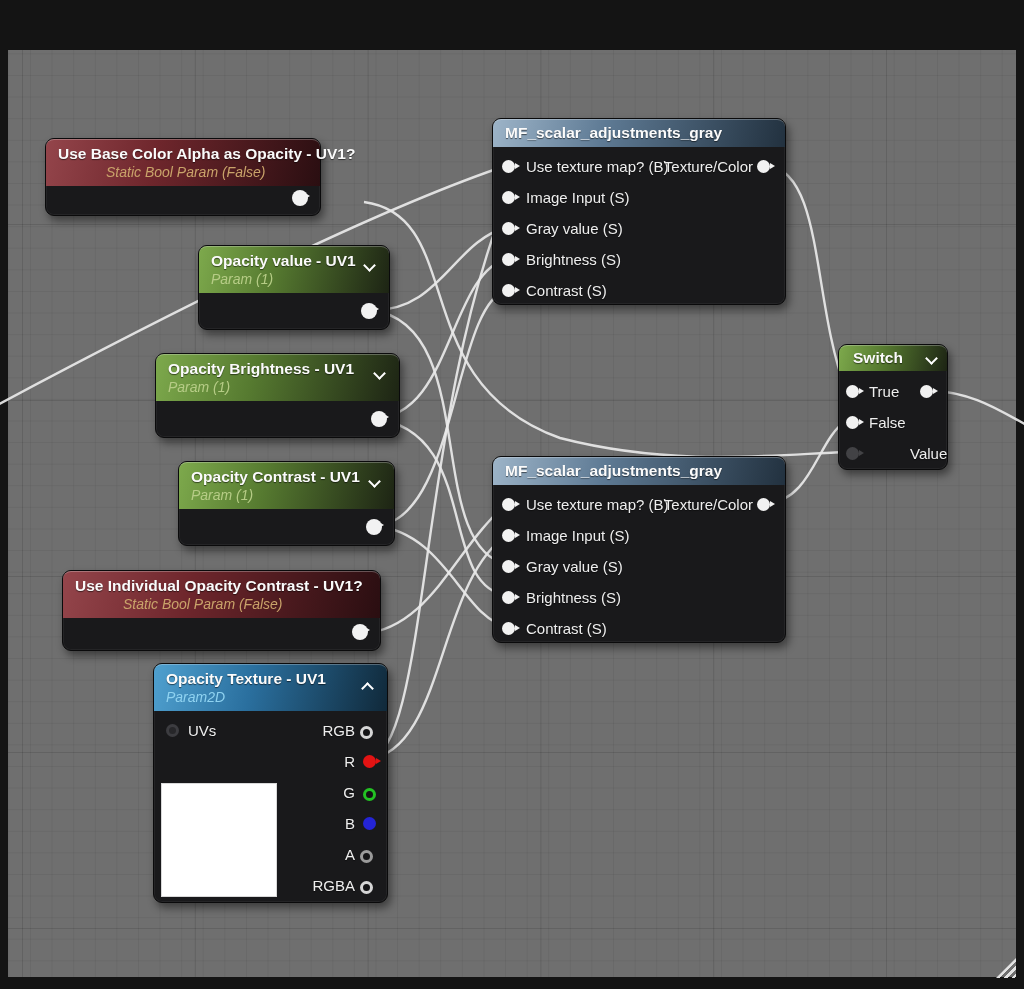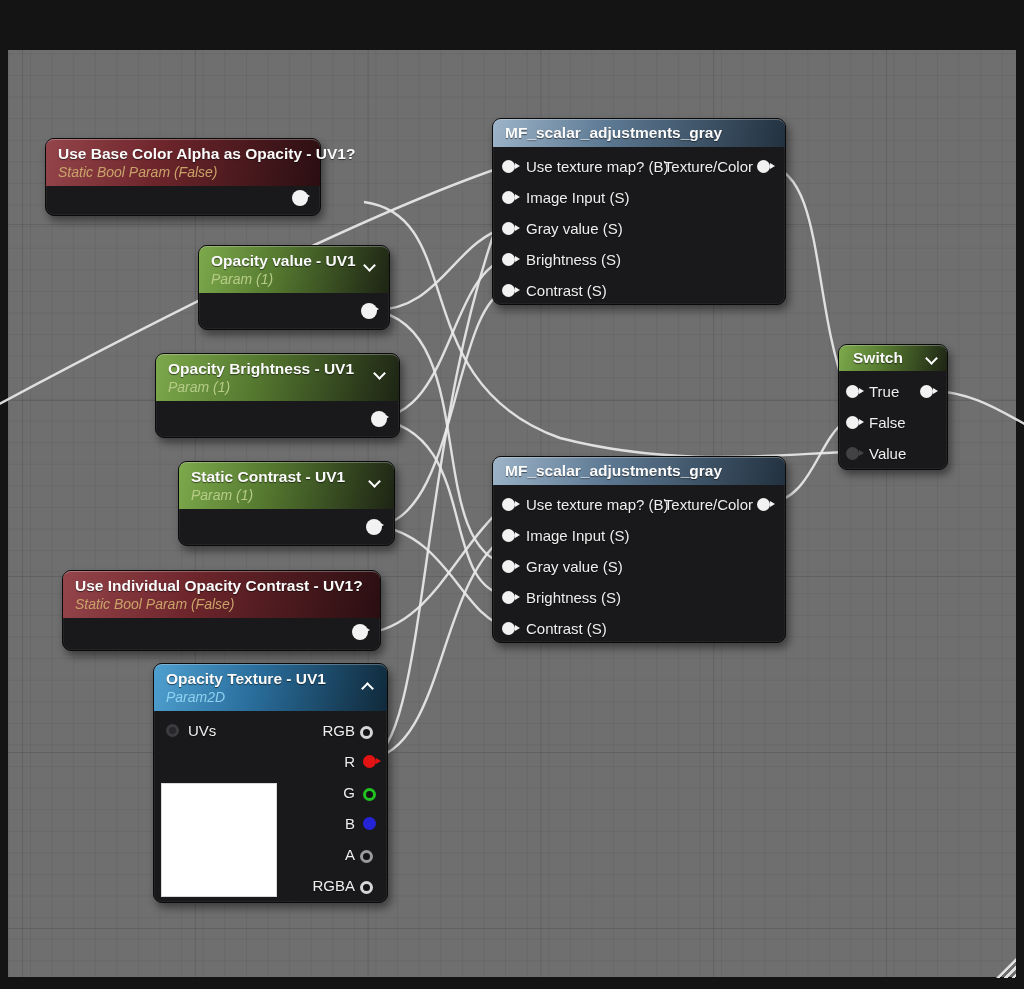--- a/index.html
+++ b/index.html
@@ -30,21 +30,21 @@
   
   .node{position:absolute;z-index:2;background:#19191b;border-radius:9px;
     border:1px solid #0a0a0b;box-sizing:border-box;
     box-shadow:3px 5px 9px rgba(0,0,0,0.45), inset 0 0 0 1px rgba(255,255,255,0.05);}
   .hdr{position:relative;border-radius:8px 8px 0 0;padding:5px 12px 6px 12px;
     border-top:1px solid rgba(255,255,255,0.28);box-sizing:border-box;}
   .hdr .t{font-size:15.5px;font-weight:bold;color:#fbfbfb;text-shadow:0 1px 1px rgba(0,0,0,0.55);
     white-space:nowrap;}
   .hdr .s{font-size:14px;font-style:italic;margin-top:1px;white-space:nowrap;}
   .hdr-red{background:linear-gradient(103deg,#94454b 0%,#6e262c 40%,#2a0e11 100%);}
-  .hdr-red .s{color:#c9a36a;}
+  .hdr-red .s{color:#c9a36a;margin-left:48px;}
   .hdr-green{background:linear-gradient(103deg,#7da94c 0%,#567a30 40%,#1d2414 100%);}
   .hdr-green .s{color:#b6cc86;}
   .hdr-steel{background:linear-gradient(103deg,#9db4c8 0%,#5e7a94 38%,#22313f 100%);}
   .hdr-blue{background:linear-gradient(103deg,#4fa0cf 0%,#2a6f9e 42%,#10293a 100%);}
   .hdr-blue .s{color:#8fd2f0;}
 
   .chev{position:absolute;right:14px;width:10px;height:10px;}
   .chev:before{content:"";position:absolute;left:0;top:0;width:7px;height:7px;
     border-right:2.6px solid #fff;border-bottom:2.6px solid #fff;}
   .chev.down:before{transform:rotate(45deg);}
@@ -123,21 +123,21 @@
     <div class="hdr hdr-green">
       <div class="t">Opacity Brightness - UV1</div>
       <div class="s">Param (1)</div>
       <span class="chev down" style="top:14px;"></span>
     </div>
     <span class="pin big tail" style="right:12px;bottom:10px;"></span>
   </div>
 
   <div class="node" style="left:178px;top:461px;width:217px;height:85px;">
     <div class="hdr hdr-green">
-      <div class="t">Static Contrast - UV1</div>
+      <div class="t">Opacity Contrast - UV1</div>
       <div class="s">Param (1)</div>
       <span class="chev down" style="top:14px;"></span>
     </div>
     <span class="pin big tail" style="right:12px;bottom:10px;"></span>
   </div>
 
   <div class="node" style="left:62px;top:570px;width:319px;height:81px;">
     <div class="hdr hdr-red">
       <div class="t">Use Individual Opacity Contrast - UV1?</div>
       <div class="s">Static Bool Param (False)</div>
@@ -245,21 +245,21 @@
     </div>
     <div class="row" style="left:0;top:31px;width:100%;">
       <span class="pin tail" style="left:7px;top:9px;"></span>
       <span class="lbl" style="margin-left:30px;">True</span>
       <span class="pin tail" style="right:14px;top:9px;"></span>
     </div>
     <div class="row" style="left:0;top:62px;">
       <span class="pin tail" style="left:7px;top:9px;"></span>
       <span class="lbl" style="margin-left:30px;">False</span>
     </div>
-    <div class="row" style="left:0;top:93px;">
+    <div class="row" style="left:0;top:93px;padding-left:41px;">
       <span class="pin dim tail" style="left:7px;top:9px;"></span>
       <span class="lbl" style="margin-left:30px;">Value</span>
     </div>
   </div>
 
   <div class="resize"></div>
 
 </div>
 
 </body></html>

